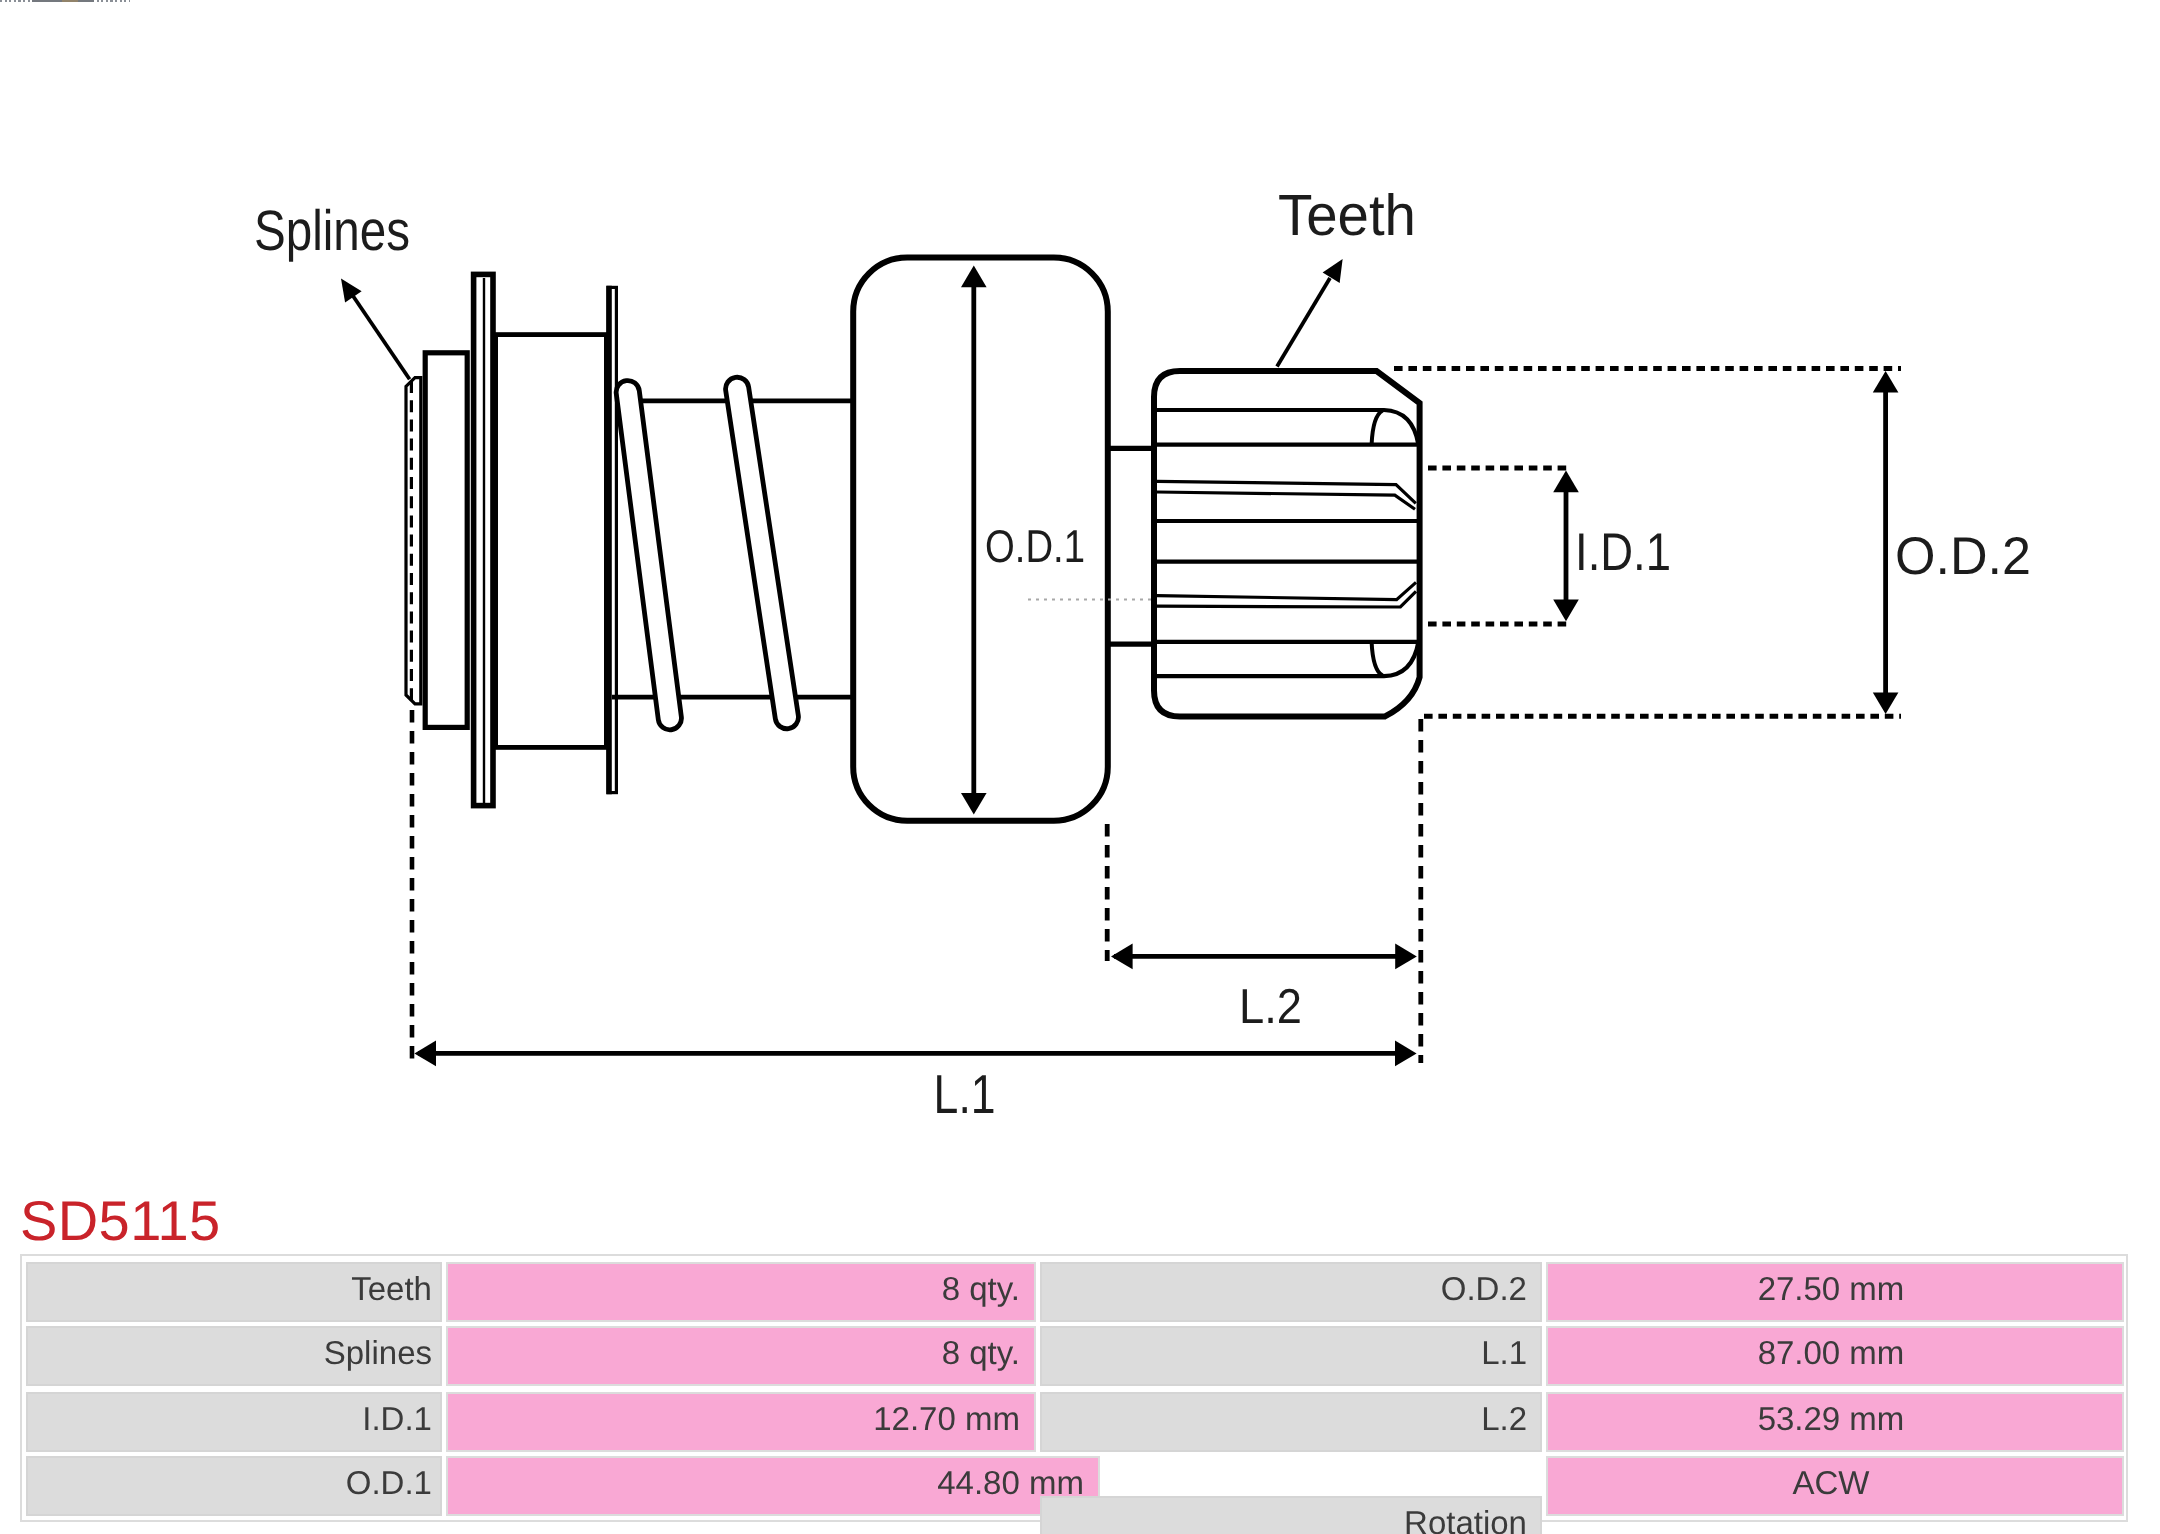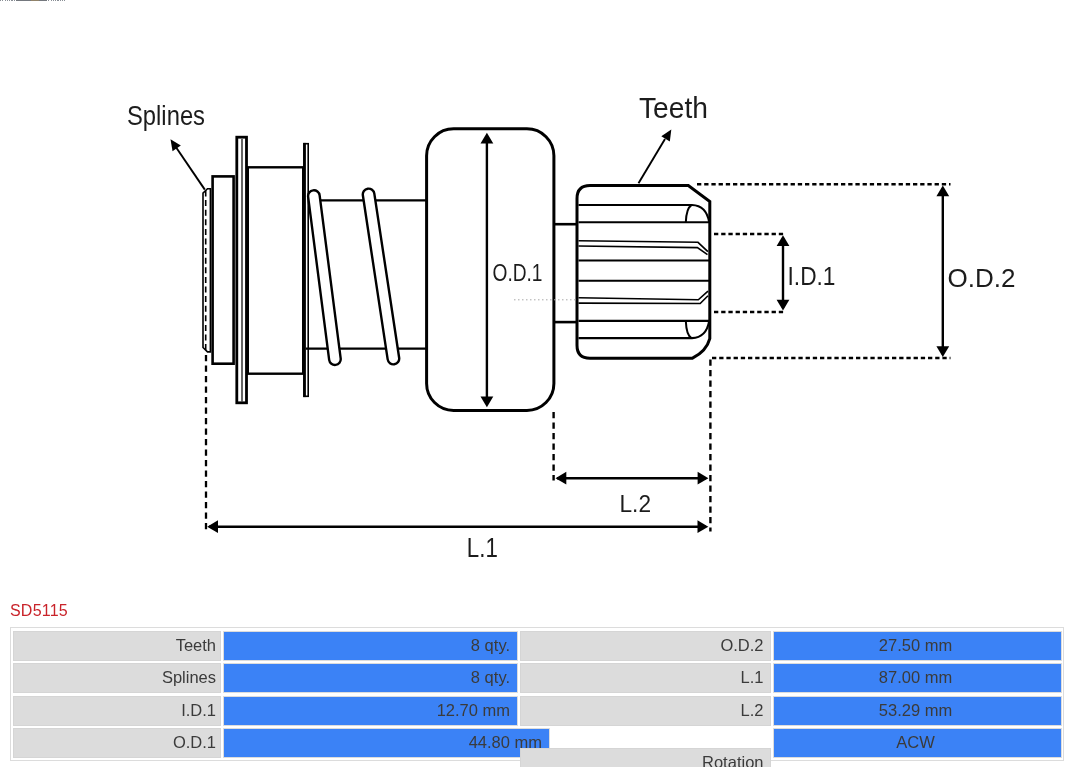--- a/index.html
+++ b/index.html
@@ -1,24 +1,24 @@
 <!DOCTYPE html>
 <html><head>
 <meta charset="utf-8">
 <style>
 html,body{margin:0;padding:0;background:#fff;}
 body{width:1080px;height:767px;position:relative;overflow:hidden;font-family:"Liberation Sans",sans-serif;}
 #topdash{position:absolute;left:0;top:0;width:65px;height:1.2px;background:repeating-linear-gradient(90deg,#8a8f96 0 1.1px,#fff 1.1px 2.3px);}
 #topdash2{position:absolute;left:16px;top:0;width:31px;height:1.2px;background:#74787e;}
 #topdash3{position:absolute;left:31px;top:0;width:8px;height:1.2px;background:#a58a5e;opacity:.6;}
-#sku{position:absolute;left:10px;top:600.5px;font-size:16px;line-height:20px;color:#c9232a;letter-spacing:.2px;}
+#sku{position:absolute;left:10px;top:600.5px;font-size:28px;line-height:20px;color:#c9232a;letter-spacing:.2px;}
 .cell{position:absolute;box-sizing:border-box;height:30px;font-size:16.5px;line-height:26.5px;color:#3b3b3b;text-align:right;}
 .p1{padding-right:4px;}.p2{padding-right:7px;}.p3{padding-right:6px;}.p4{padding-right:3px;text-align:center;}
 .g{background:#dcdcdc;border:1px solid #d5d5d5;}
-.w{background:#3b82f6;border:1px solid #dcdcdc;}
+.w{background:#f9a8d4;border:1px solid #dcdcdc;}
 #tblborder{position:absolute;left:10px;top:627px;width:1054px;height:133.5px;border:1px solid #dcdcdc;box-sizing:border-box;}
 </style>
 </head>
 <body>
 <div id="topdash"></div>
 <div id="topdash2"></div>
 <div id="topdash3"></div>
 
 <svg width="1080" height="767" viewBox="0 0 1080 767" style="position:absolute;left:0;top:0" fill="none" stroke="none">
 <g stroke="#000" fill="none">

